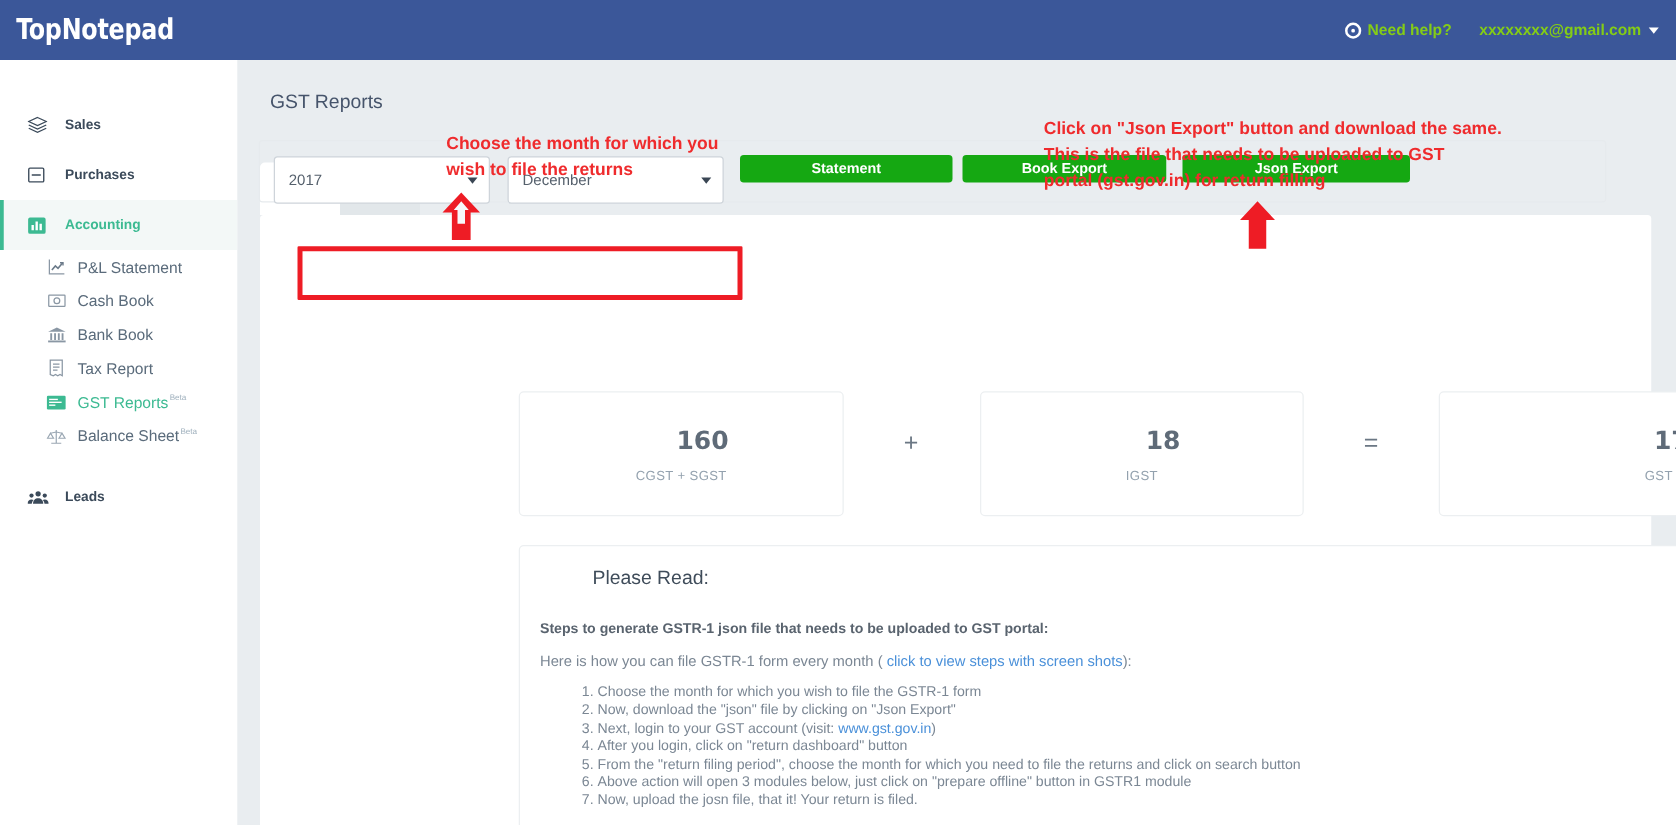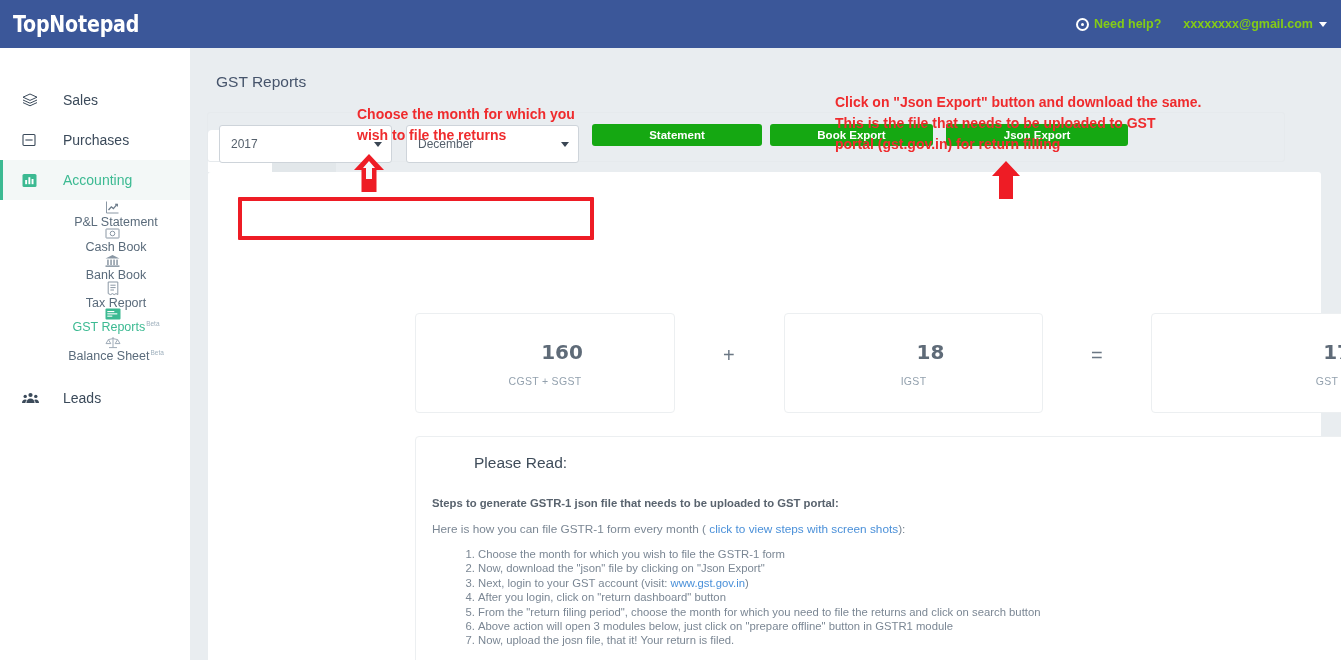--- a/index.html
+++ b/index.html
@@ -46,28 +46,28 @@
   
   .sidebar {
     position:absolute; left:0; top:48px; width:190px; height:612px;
     background:#ffffff; padding-top: 32px;
   }
   .nav-top {
     display:flex; align-items:center; height:40px; padding-left:22px;
     cursor:pointer; position:relative;
   }
   .nav-top .ic { width:22px; color:#3b4a5a; font-size:14px; display:flex; align-items:center; }
-  .nav-top .lbl { margin-left:19px; font-size:14px; font-weight:400; color:#3b4a5a; }
+  .nav-top .lbl { margin-left:8px; font-size:11px; font-weight:700; color:#3b4a5a; }
   .nav-top.active { background:#f3f8f7; }
   .nav-top.active::before {
     content:""; position:absolute; left:0; top:0; bottom:0; width:3px; background:#3cba92;
   }
   .nav-top.active .lbl { color:#3cba92; }
   .nav-sub {
-    display:flex; align-items:center; height:27px; padding-left:35px; cursor:pointer;flex-direction:column;
+    display:flex; align-items:center; height:27px; padding-left:35px; cursor:pointer;
   }
   .nav-sub .ic { width:20px; display:flex; align-items:center; justify-content:center; color:#8a97a4; }
   .nav-sub .lbl { margin-left:7px; font-size:12.5px; color:#5a6b7b; }
   .nav-sub.green .lbl { color:#3cba92; }
   .nav-sub sup { font-size:6.5px; color:#9fb0bd; vertical-align:super; margin-left:1px; }
   .gap { height: 16px; }
 
   
   .page { position:absolute; left:190px; top:48px; width:1151px; height:612px; background:#e9edf0; }
   .page-title {

